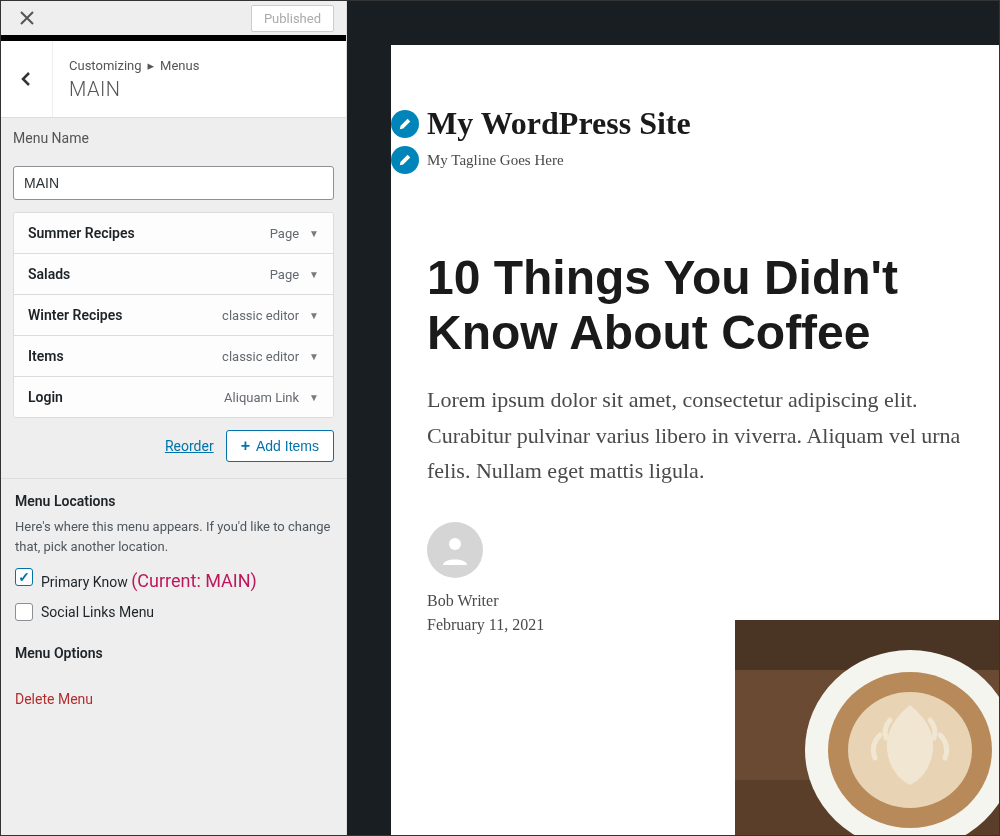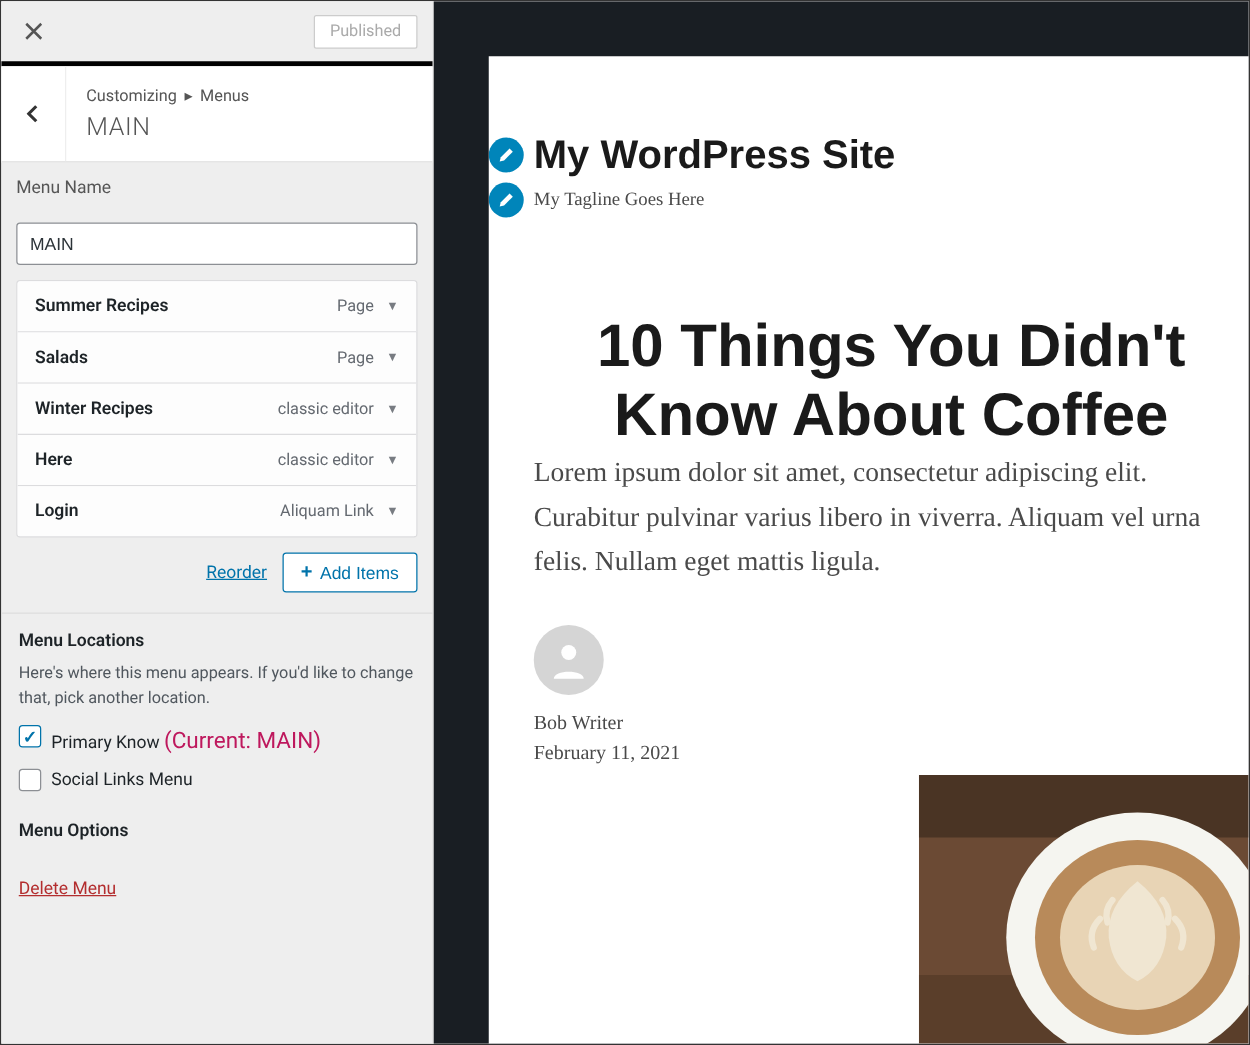--- a/index.html
+++ b/index.html
@@ -1,21 +1,21 @@
 <!DOCTYPE html>
 <html><head>
   <meta charset="utf-8">
   <style>
     * { box-sizing: border-box; margin: 0; padding: 0; }
     body { font-family: -apple-system, BlinkMacSystemFont, "Segoe UI", Roboto, sans-serif; width: 1000px; height: 836px; overflow: hidden; display: flex; border: 1px solid #333; }
     
     
     .sidebar { width: 346px; background: #eee; display: flex; flex-direction: column; border-right: 1px solid #ddd; height: 100%; }
     
-    .sidebar-top { height: 52px; background: #eee; display: flex; align-items: center; justify-content: space-between; padding: 0 12px; border-bottom: 4px solid #000000; gap: 28px; }
+    .sidebar-top { height: 40px; background: #eee; display: flex; align-items: center; justify-content: space-between; padding: 0 12px; border-bottom: 6px solid #000000; gap: 28px; }
     .close-btn { width: 28px; height: 28px; display: flex; align-items: center; justify-content: center; cursor: pointer; color: #555; font-size: 18px; }
     .published-badge { background: #fff; border: 1px solid #ccc; padding: 5px 12px; font-size: 13px; color: #aaa; border-radius: 2px; }
     
     .breadcrumb-bar { background: #fff; display: flex; align-items: center; border-bottom: 1px solid #ddd; }
     .back-btn { width: 52px; height: 76px; display: flex; align-items: center; justify-content: center; cursor: pointer; border-right: 1px solid #eee; font-size: 18px; color: #333; }
     .breadcrumb-content { padding: 14px 16px; }
     .breadcrumb-path { font-size: 13px; color: #555; display: flex; align-items: center; gap: 6px; }
     .breadcrumb-title { font-size: 20px; color: #555; font-weight: 300; margin-top: 4px; letter-spacing: 0.5px; }
     
     .form-section { padding: 12px 12px 0 12px; }
@@ -39,36 +39,36 @@
     .section-heading { font-size: 14px; font-weight: 600; color: #1d2327; margin-bottom: 8px; }
     .section-desc { font-size: 13px; color: #50575e; line-height: 1.5; margin-bottom: 12px; }
     
     .checkbox-row { display: flex; align-items: flex-start; gap: 8px; margin-bottom: 10px; cursor: pointer; }
     .checkbox-box { width: 18px; height: 18px; border: 1px solid #8c8f94; border-radius: 3px; background: #fff; display: flex; align-items: center; justify-content: center; flex-shrink: 0; }
     .checkbox-box.checked { background: #fff; border-color: #0073aa; }
     .checkbox-box.checked::after { content: "✓"; color: #0073aa; font-size: 14px; font-weight: bold; }
     .checkbox-label { font-size: 14px; color: #1d2327; line-height: 1.4; }
     .checkbox-sublabel { font-size: 18px; color: #be185d; }
     
-    .delete-link { color: #b32d2e; text-decoration: underline; font-size: 14px; cursor: pointer; padding: 14px; display: inline-block; }
+    .delete-link { color: #b32d2e; font-size: 14px; cursor: pointer; padding: 14px; display: inline-block; }
     
     
     .preview-wrap { flex: 1; background: #191e23; display: flex; flex-direction: column; }
     .preview-inner { background: #fff; margin: 44px 0 0 44px; flex: 1; position: relative; overflow: hidden; }
     
     .site-header { padding: 60px 0 0 0; }
     .site-title-row { display: flex; align-items: center; gap: 8px; }
     .edit-badge { width: 28px; height: 28px; border-radius: 50%; background: #0085ba; display: flex; align-items: center; justify-content: center; cursor: pointer; }
     .edit-badge svg { width: 14px; height: 14px; fill: #fff; }
-    .site-title { font-size: 32px; font-weight: 800; color: #1a1a1a; font-family: Liberation Sans, sans-serif; }
+    .site-title { font-size: 32px; font-weight: 800; color: #1a1a1a; font-family: Liberation Serif, serif; }
     .tagline-row { display: flex; align-items: center; gap: 8px; margin-top: 4px; }
     .tagline { font-size: 15px; color: #4a4a4a; font-family: Georgia, serif; }
     
     .post-area { padding: 76px 0 0 36px; }
-    .post-title { font-size: 48px; font-weight: 800; color: #1a1a1a; line-height: 1.15; font-family: "Segoe UI", sans-serif; text-align: center; }
+    .post-title { font-size: 48px; font-weight: 800; color: #1a1a1a; line-height: 1.15; margin-bottom: 22px; font-family: "Segoe UI", sans-serif; }
     .post-excerpt { font-size: 22px; color: #4a4a4a; line-height: 1.6; font-family: Georgia, serif; margin-bottom: 34px; }
     
     .post-meta-row { display: flex; align-items: flex-start; gap: 40px; }
     .author-block { }
     .avatar { width: 56px; height: 56px; border-radius: 50%; background: #d5d5d5; display: flex; align-items: center; justify-content: center; margin-bottom: 14px; }
     .avatar svg { width: 36px; height: 36px; fill: #fff; }
     .author-name { font-size: 16px; color: #4a4a4a; margin-bottom: 6px; font-family: Georgia, serif; }
     .post-date { font-size: 16px; color: #4a4a4a; font-family: Georgia, serif; }
     
     .featured-img { width: 264px; height: 215px; position: absolute; bottom: 0; right: 0; overflow: hidden; }
@@ -124,21 +124,21 @@
         </span>
     </div>
     <div class="menu-item">
       <span class="menu-item-title">Winter Recipes</span>
       <span class="menu-item-right">
           <span class="menu-item-type">classic editor</span>
           <span class="chevron-down">▼</span>
         </span>
     </div>
     <div class="menu-item">
-      <span class="menu-item-title">Here</span>
+      <span class="menu-item-title">Items</span>
       <span class="menu-item-right">
           <span class="menu-item-type">classic editor</span>
           <span class="chevron-down">▼</span>
         </span>
     </div>
     <div class="menu-item">
       <span class="menu-item-title">Login</span>
       <span class="menu-item-right">
           <span class="menu-item-type">Aliquam Link</span>
           <span class="chevron-down">▼</span>

